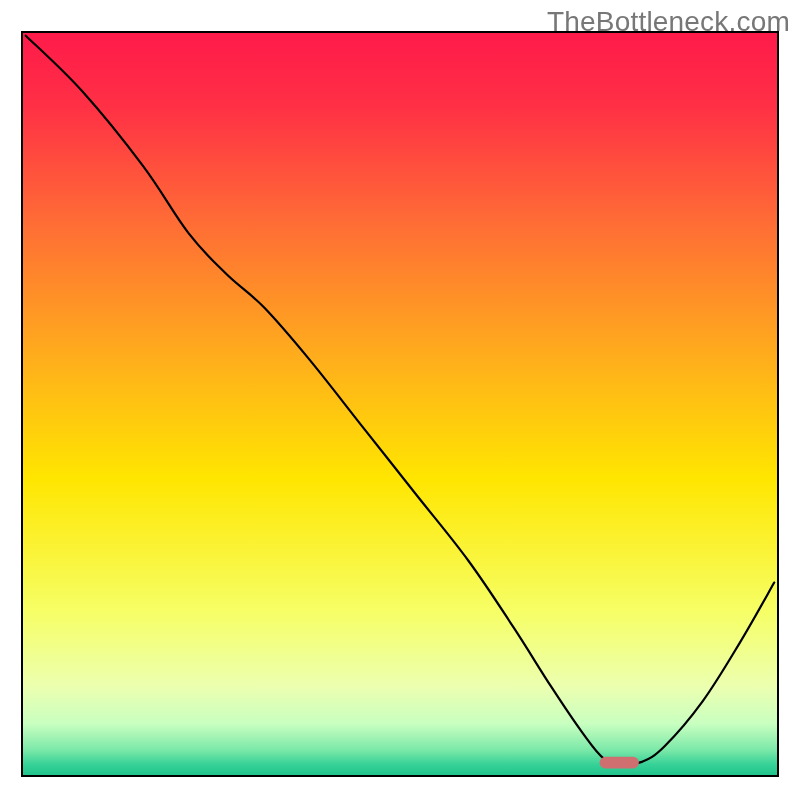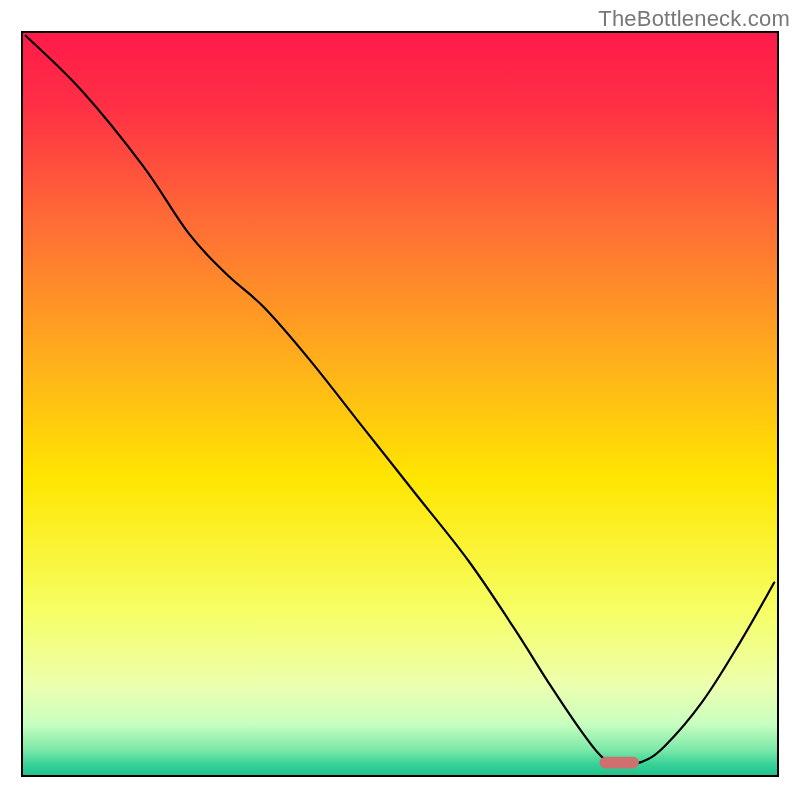--- a/index.html
+++ b/index.html
@@ -13,21 +13,21 @@
   .container {
     position: relative;
     width: 800px;
     height: 800px;
   }
   .watermark {
     position: absolute;
     top: 6px;
     right: 10px;
     color: #777777;
-    font-size: 22px;
+    font-size: 28px;
     font-weight: 500;
     letter-spacing: 0.2px;
     z-index: 5;
   }
   svg {
     position: absolute;
     top: 0;
     left: 0;
   }
 </style>

